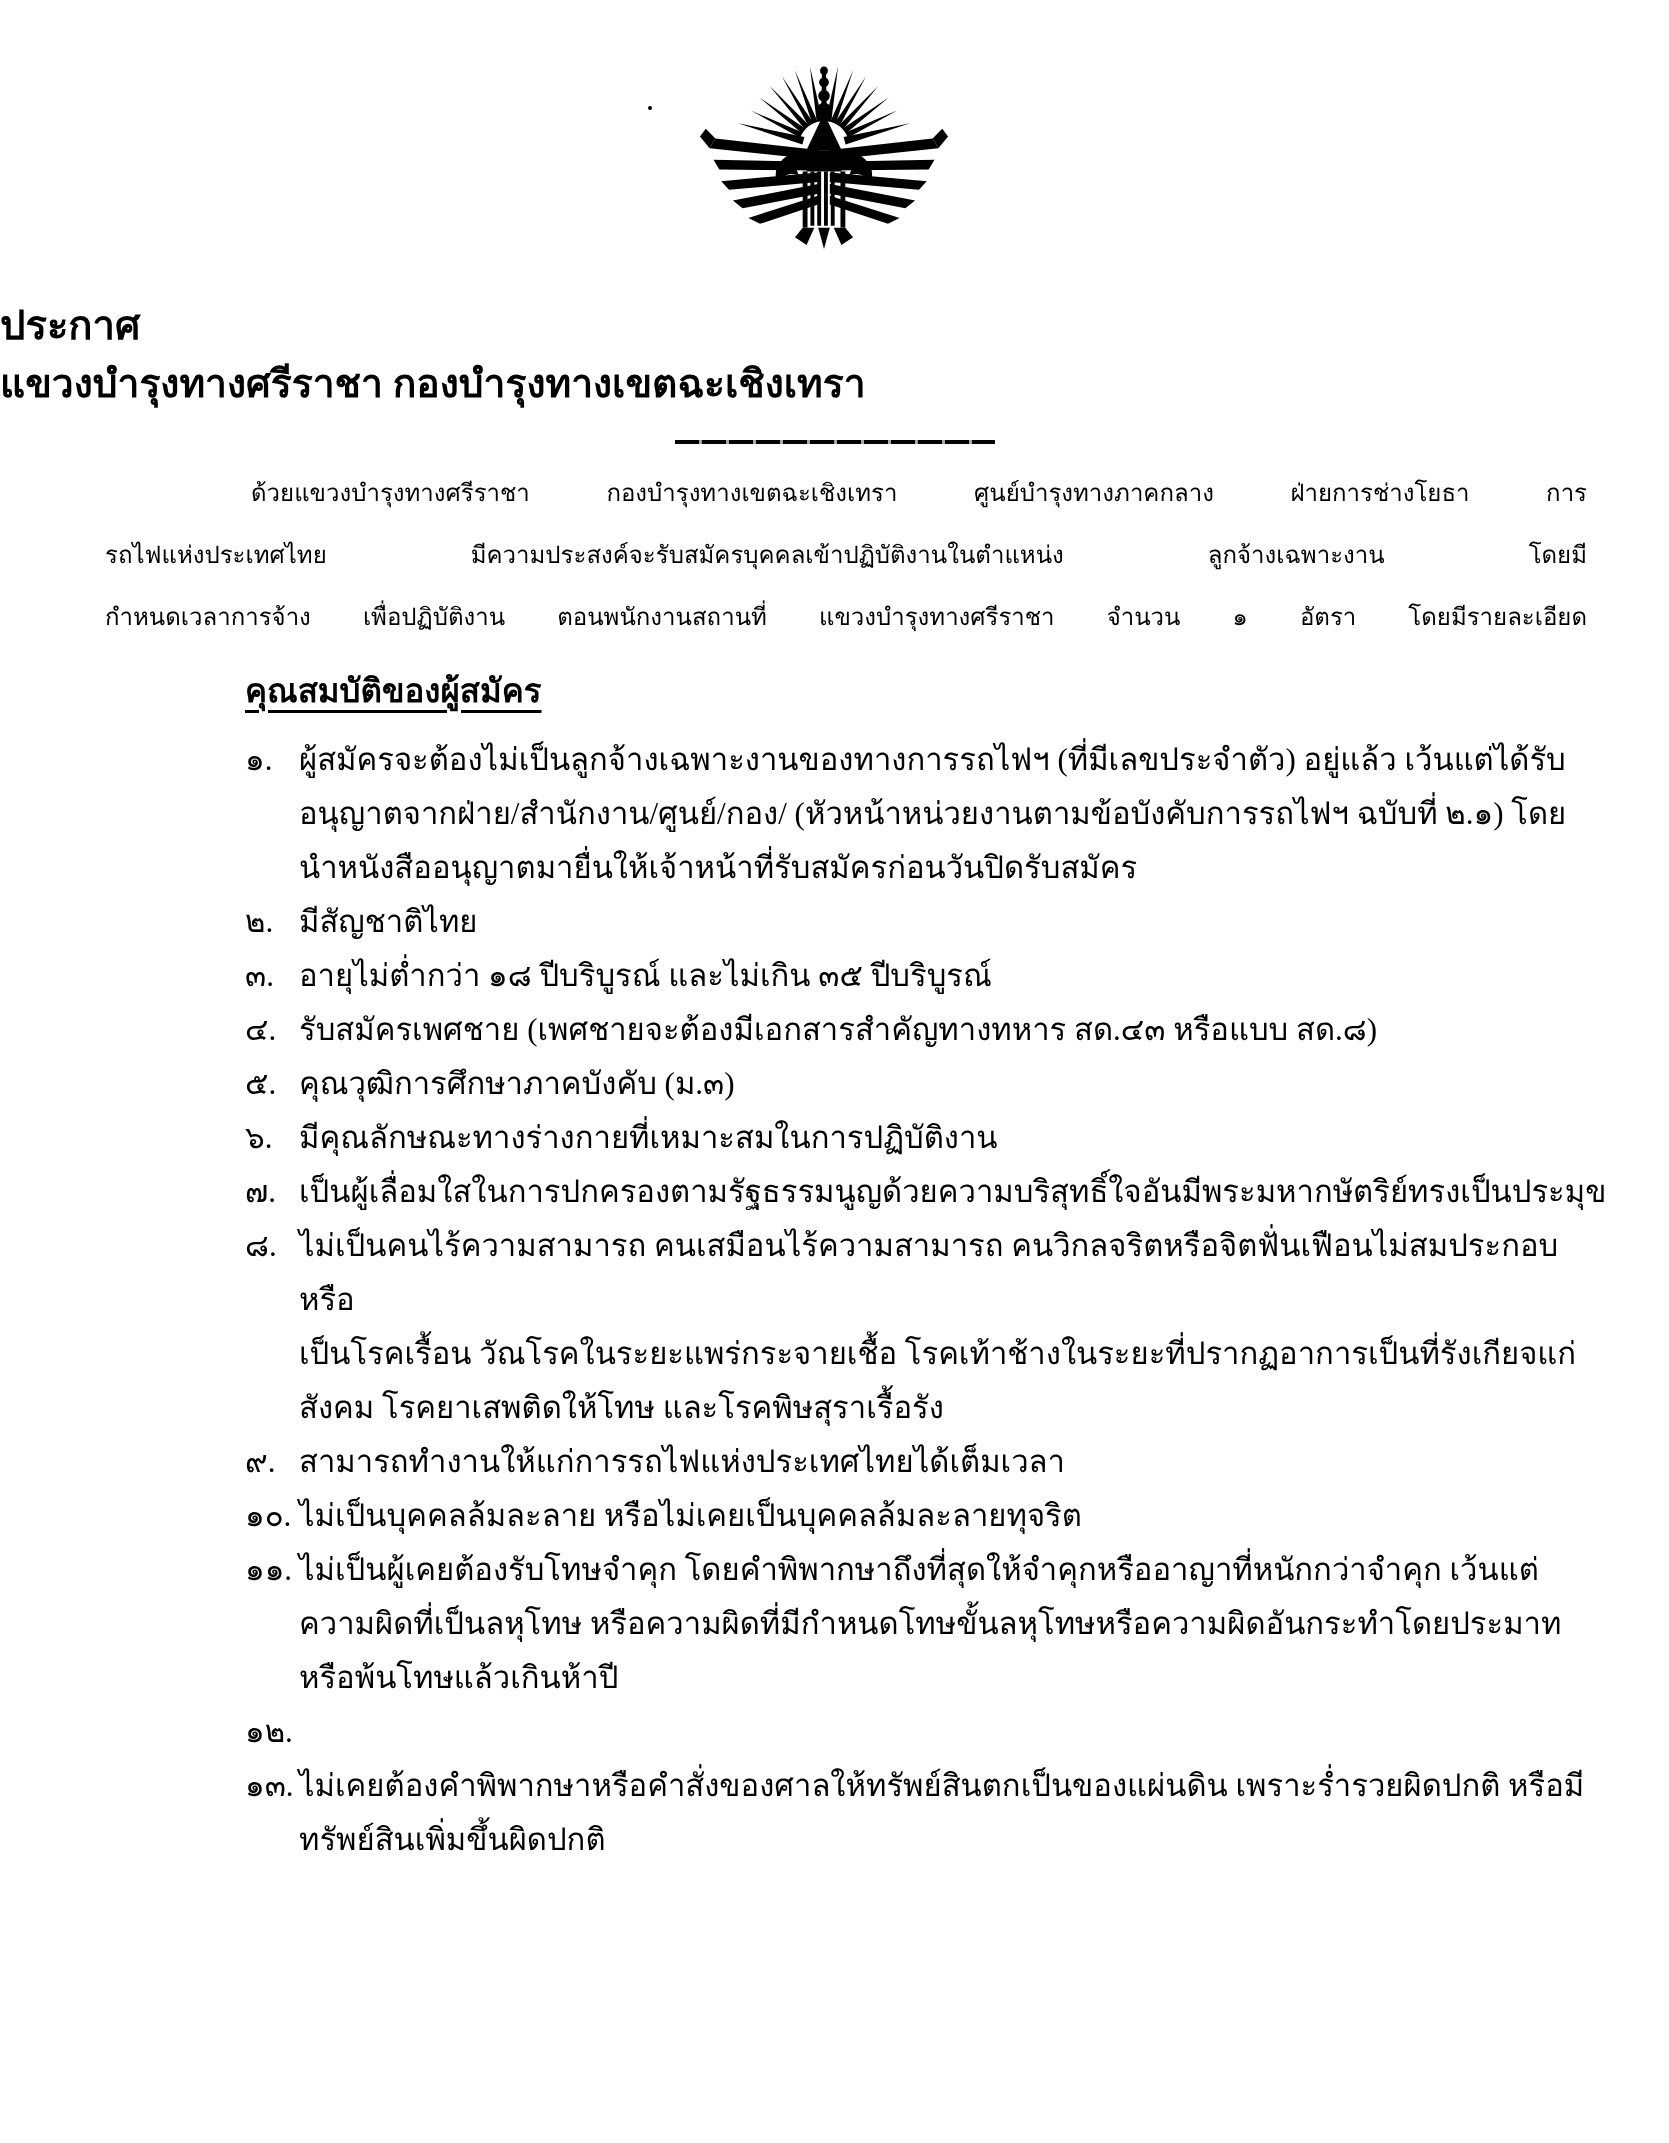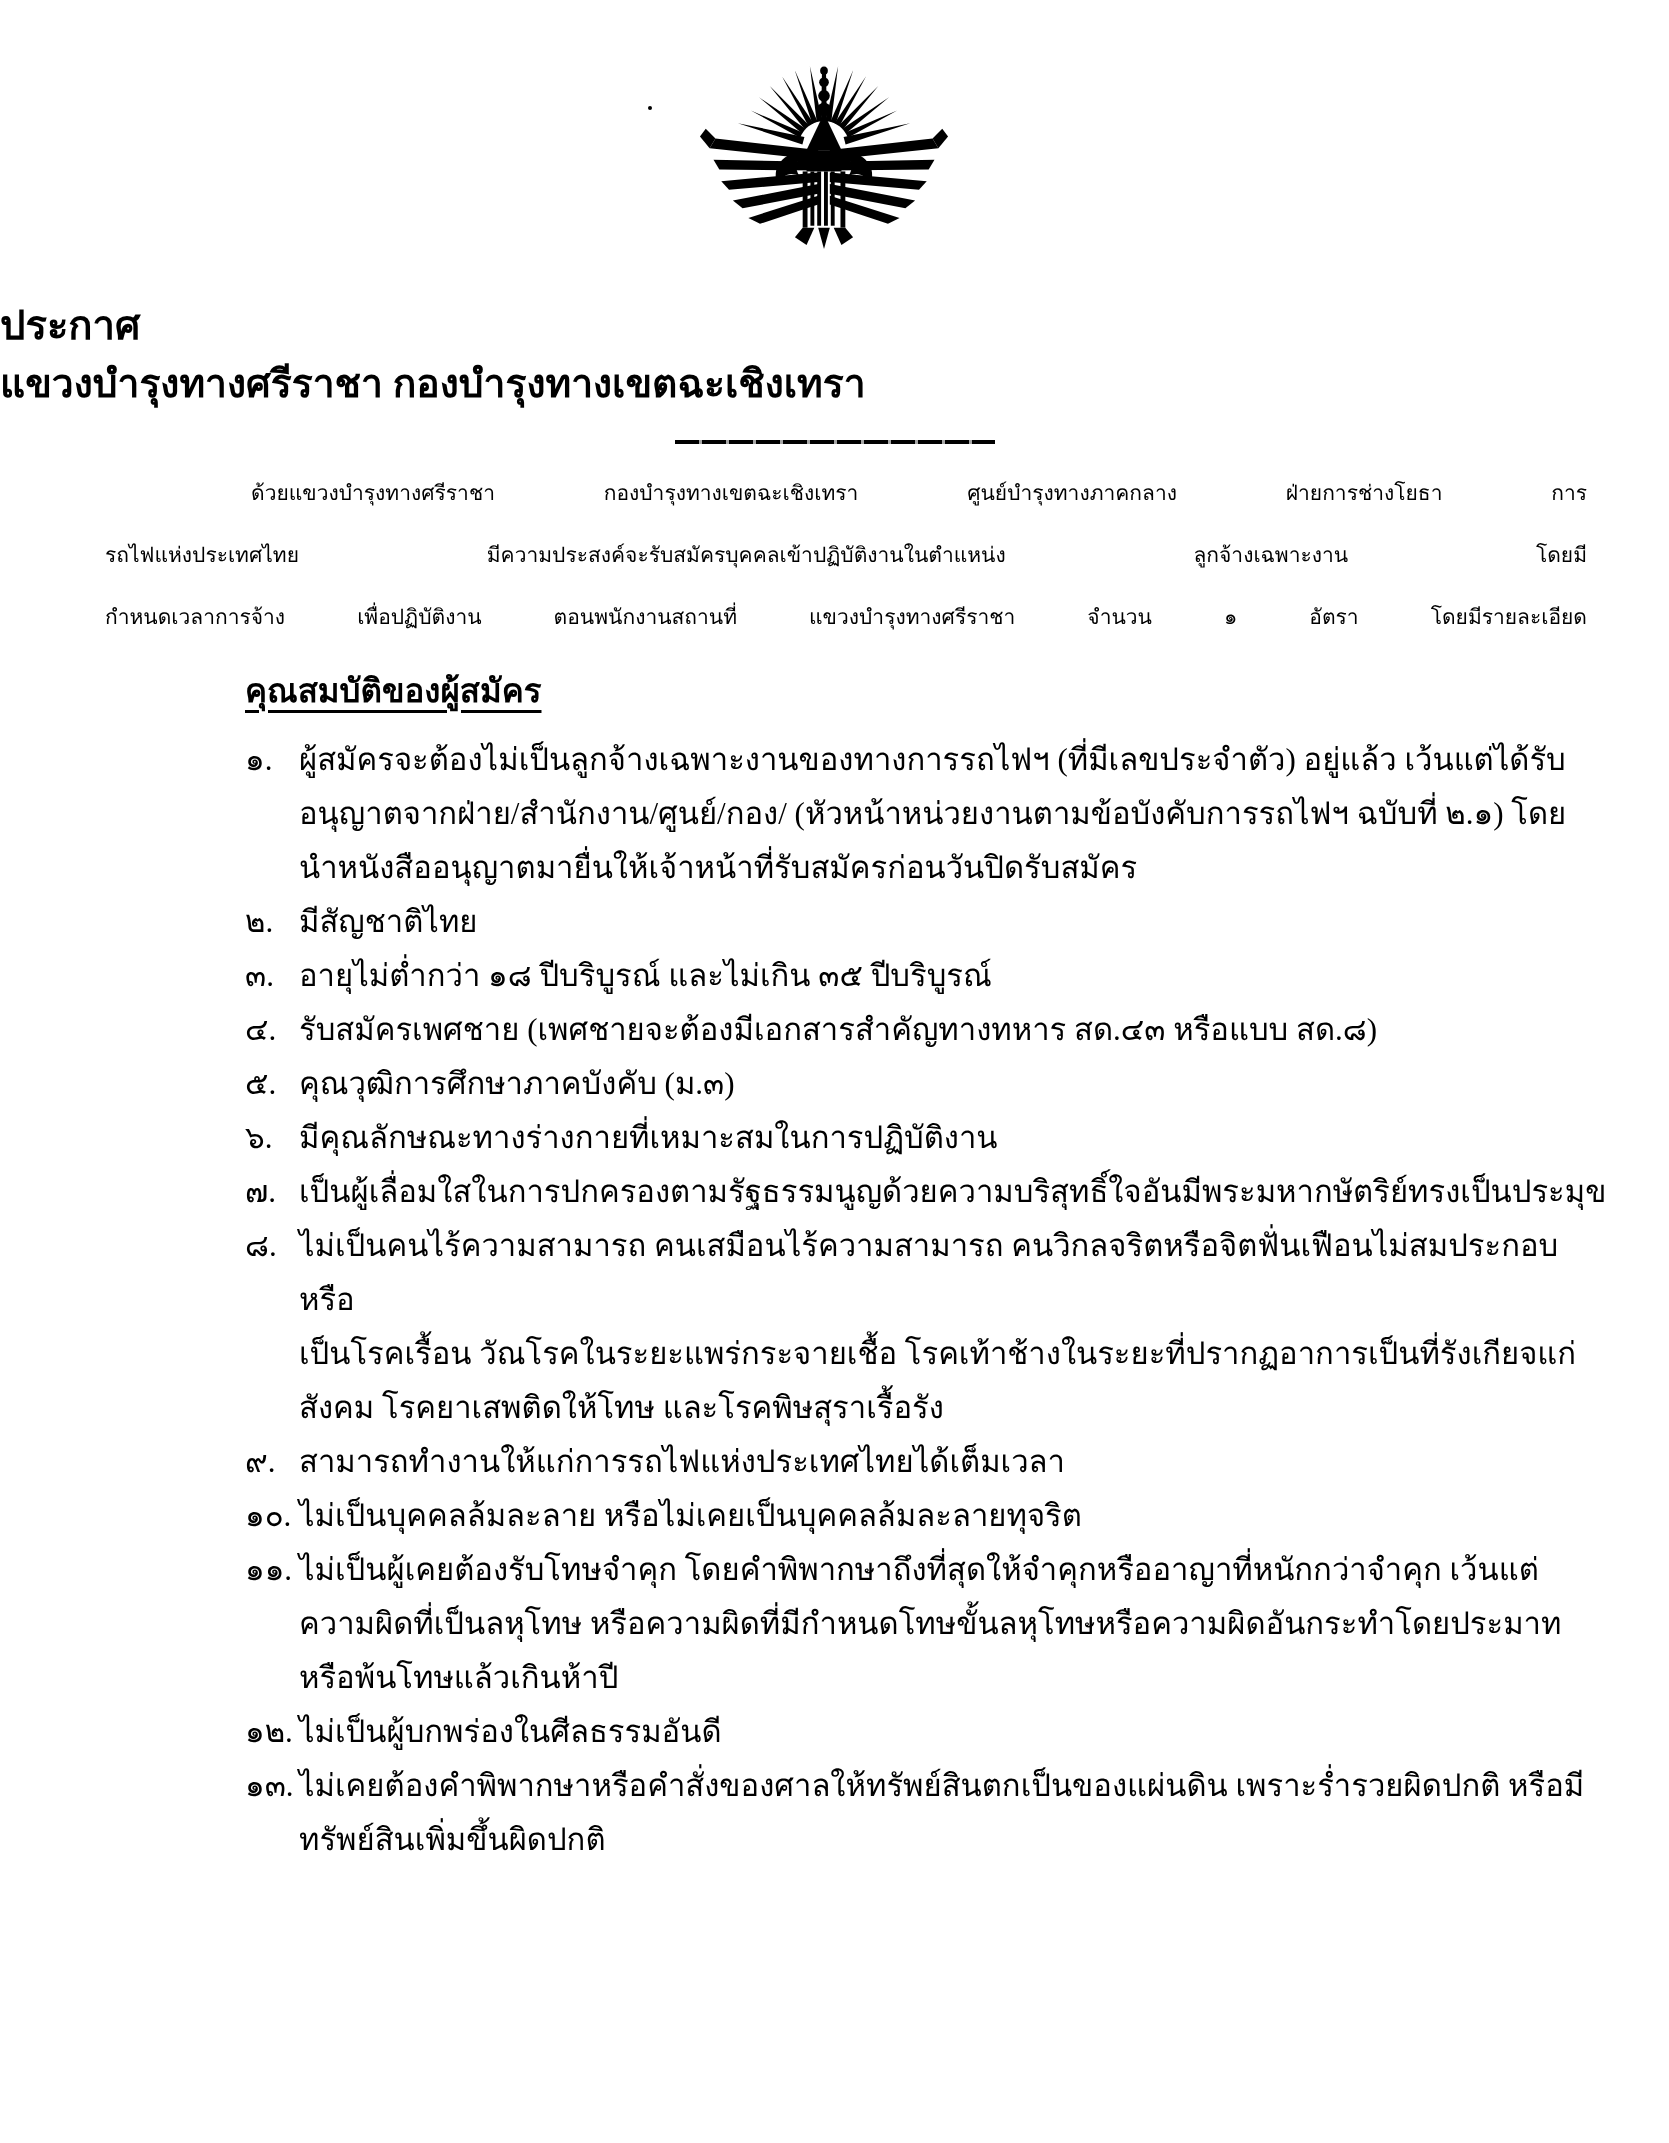--- a/index.html
+++ b/index.html
@@ -11,21 +11,21 @@
   .speck{position:absolute;left:648px;top:106px;width:4px;height:4px;background:#000;border-radius:50%;}
   .emblem-wrap{width:252px;height:198px;margin:55px 0 0 698px;}
   .emblem-wrap svg{display:block;width:252px;height:198px;}
   .head{text-align:left;margin-top:44px;font-weight:bold;}
   .title{font-size:40px;line-height:58px;}
   .org{font-size:39px;line-height:57px;}
   .divider{
     width:320px;height:4px;margin:28px auto 0;
     background:repeating-linear-gradient(90deg,#000 0 24px,rgba(0,0,0,.35) 24px 27px);
   }
-  .para{margin:18px 82px 0 105px;font-size:21px;}
+  .para{margin:18px 82px 0 105px;font-size:24px;}
   .para-line{line-height:62px;text-align:justify;text-align-last:justify;}
   .para-line.indent{text-indent:146px;}
   .para-line.last{text-align:left;text-align-last:left;}
   .qual-heading{
     margin:16px 0 10px 245px;font-size:33px;font-weight:bold;
     text-decoration:underline;text-decoration-thickness:3px;text-underline-offset:8px;
     display:inline-block;
   }
   .qual-list{margin:6px 60px 0 245px;font-size:31px;}
   .list-item{display:flex;align-items:flex-start;}
@@ -159,21 +159,20 @@
       <div class="list-item">
         <span class="num">๑๐.</span>
         <div class="item-text">ไม่เป็นบุคคลล้มละลาย หรือไม่เคยเป็นบุคคลล้มละลายทุจริต</div>
       </div>
       <div class="list-item">
         <span class="num">๑๑.</span>
         <div class="item-text">ไม่เป็นผู้เคยต้องรับโทษจำคุก โดยคำพิพากษาถึงที่สุดให้จำคุกหรืออาญาที่หนักกว่าจำคุก เว้นแต่<br>ความผิดที่เป็นลหุโทษ หรือความผิดที่มีกำหนดโทษขั้นลหุโทษหรือความผิดอันกระทำโดยประมาท<br>หรือพ้นโทษแล้วเกินห้าปี</div>
       </div>
       <div class="list-item">
         <span class="num">๑๒.</span>
-        <div class="item-text">ไม่เป็นผู้บกพร่องในศีลธรรมอันดี</div>
       </div>
       <div class="list-item">
         <span class="num">๑๓.</span>
         <div class="item-text">ไม่เคยต้องคำพิพากษาหรือคำสั่งของศาลให้ทรัพย์สินตกเป็นของแผ่นดิน เพราะร่ำรวยผิดปกติ หรือมี<br>ทรัพย์สินเพิ่มขึ้นผิดปกติ</div>
       </div>
     </div>
 
 </div>
 
 </body></html>

